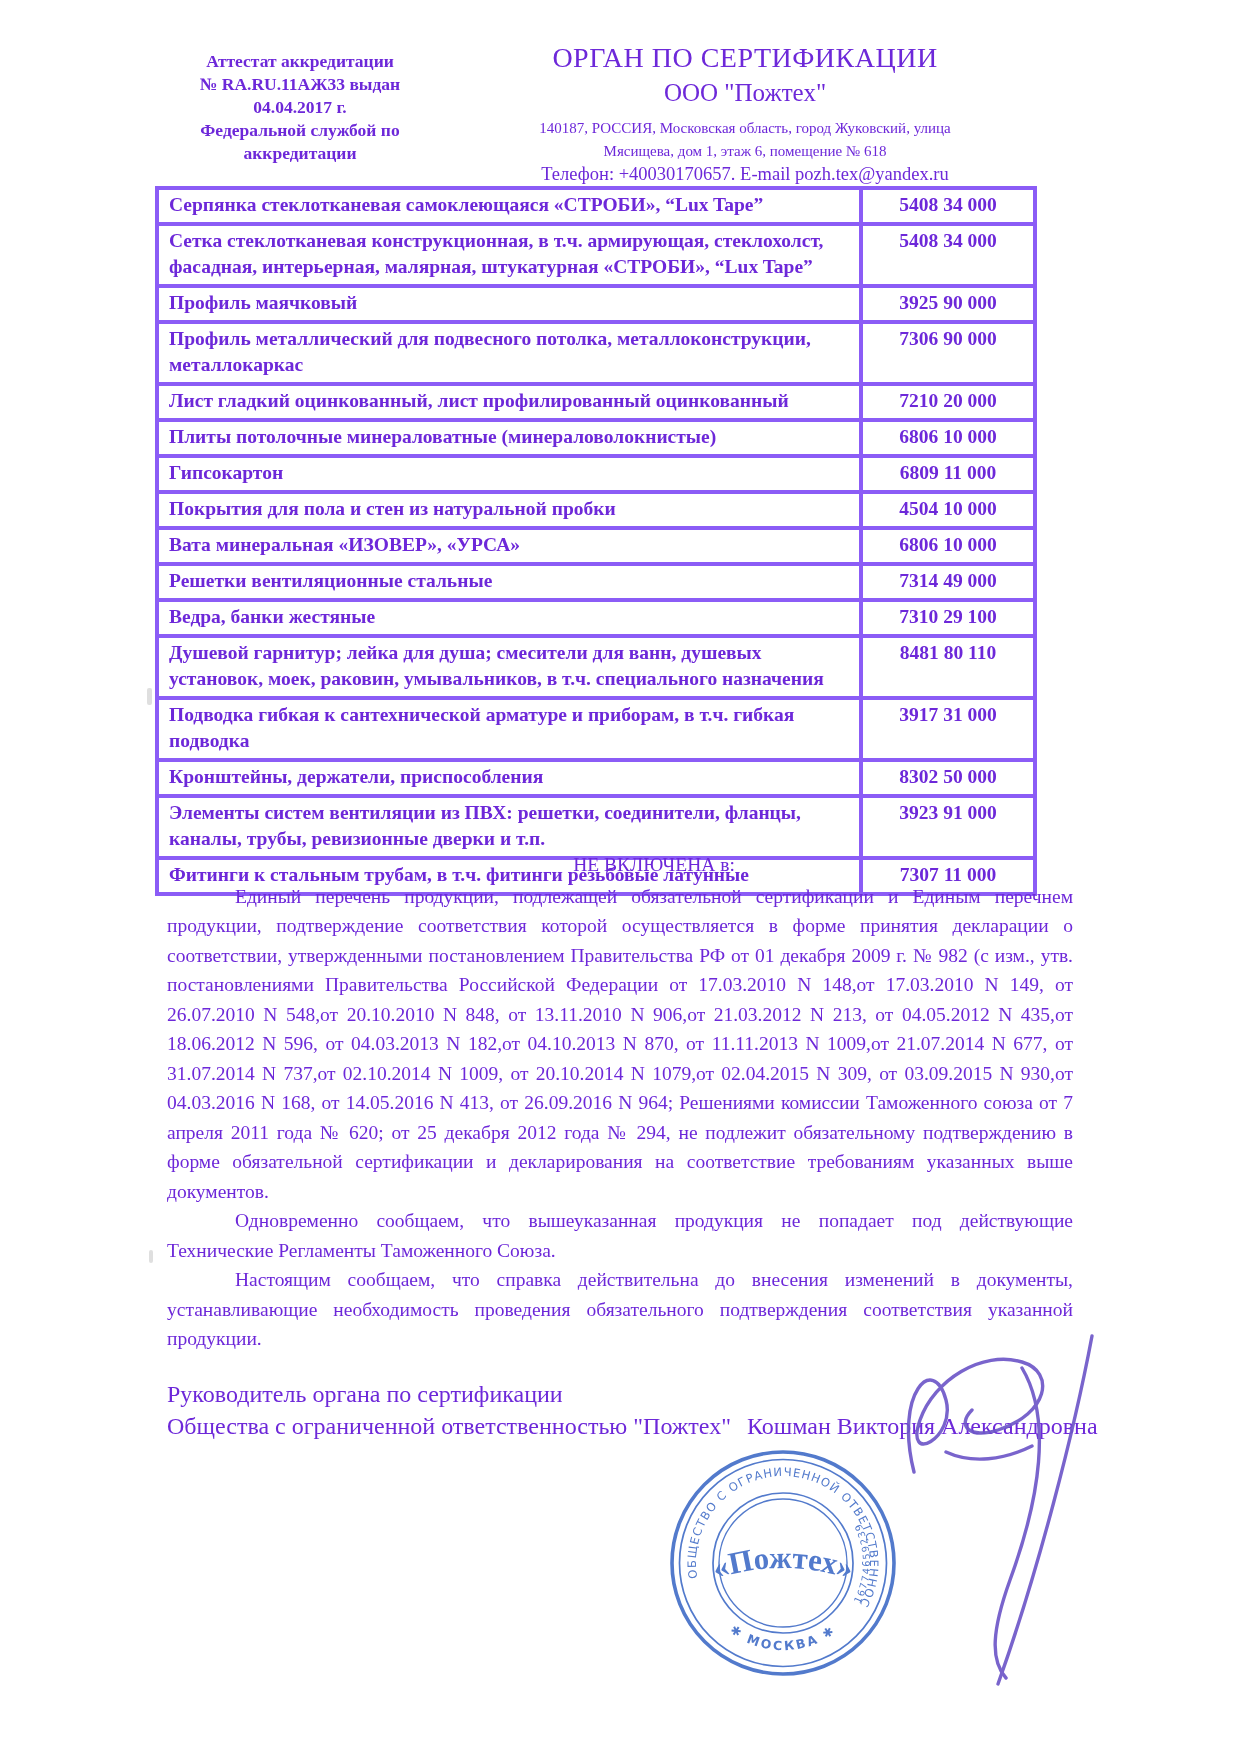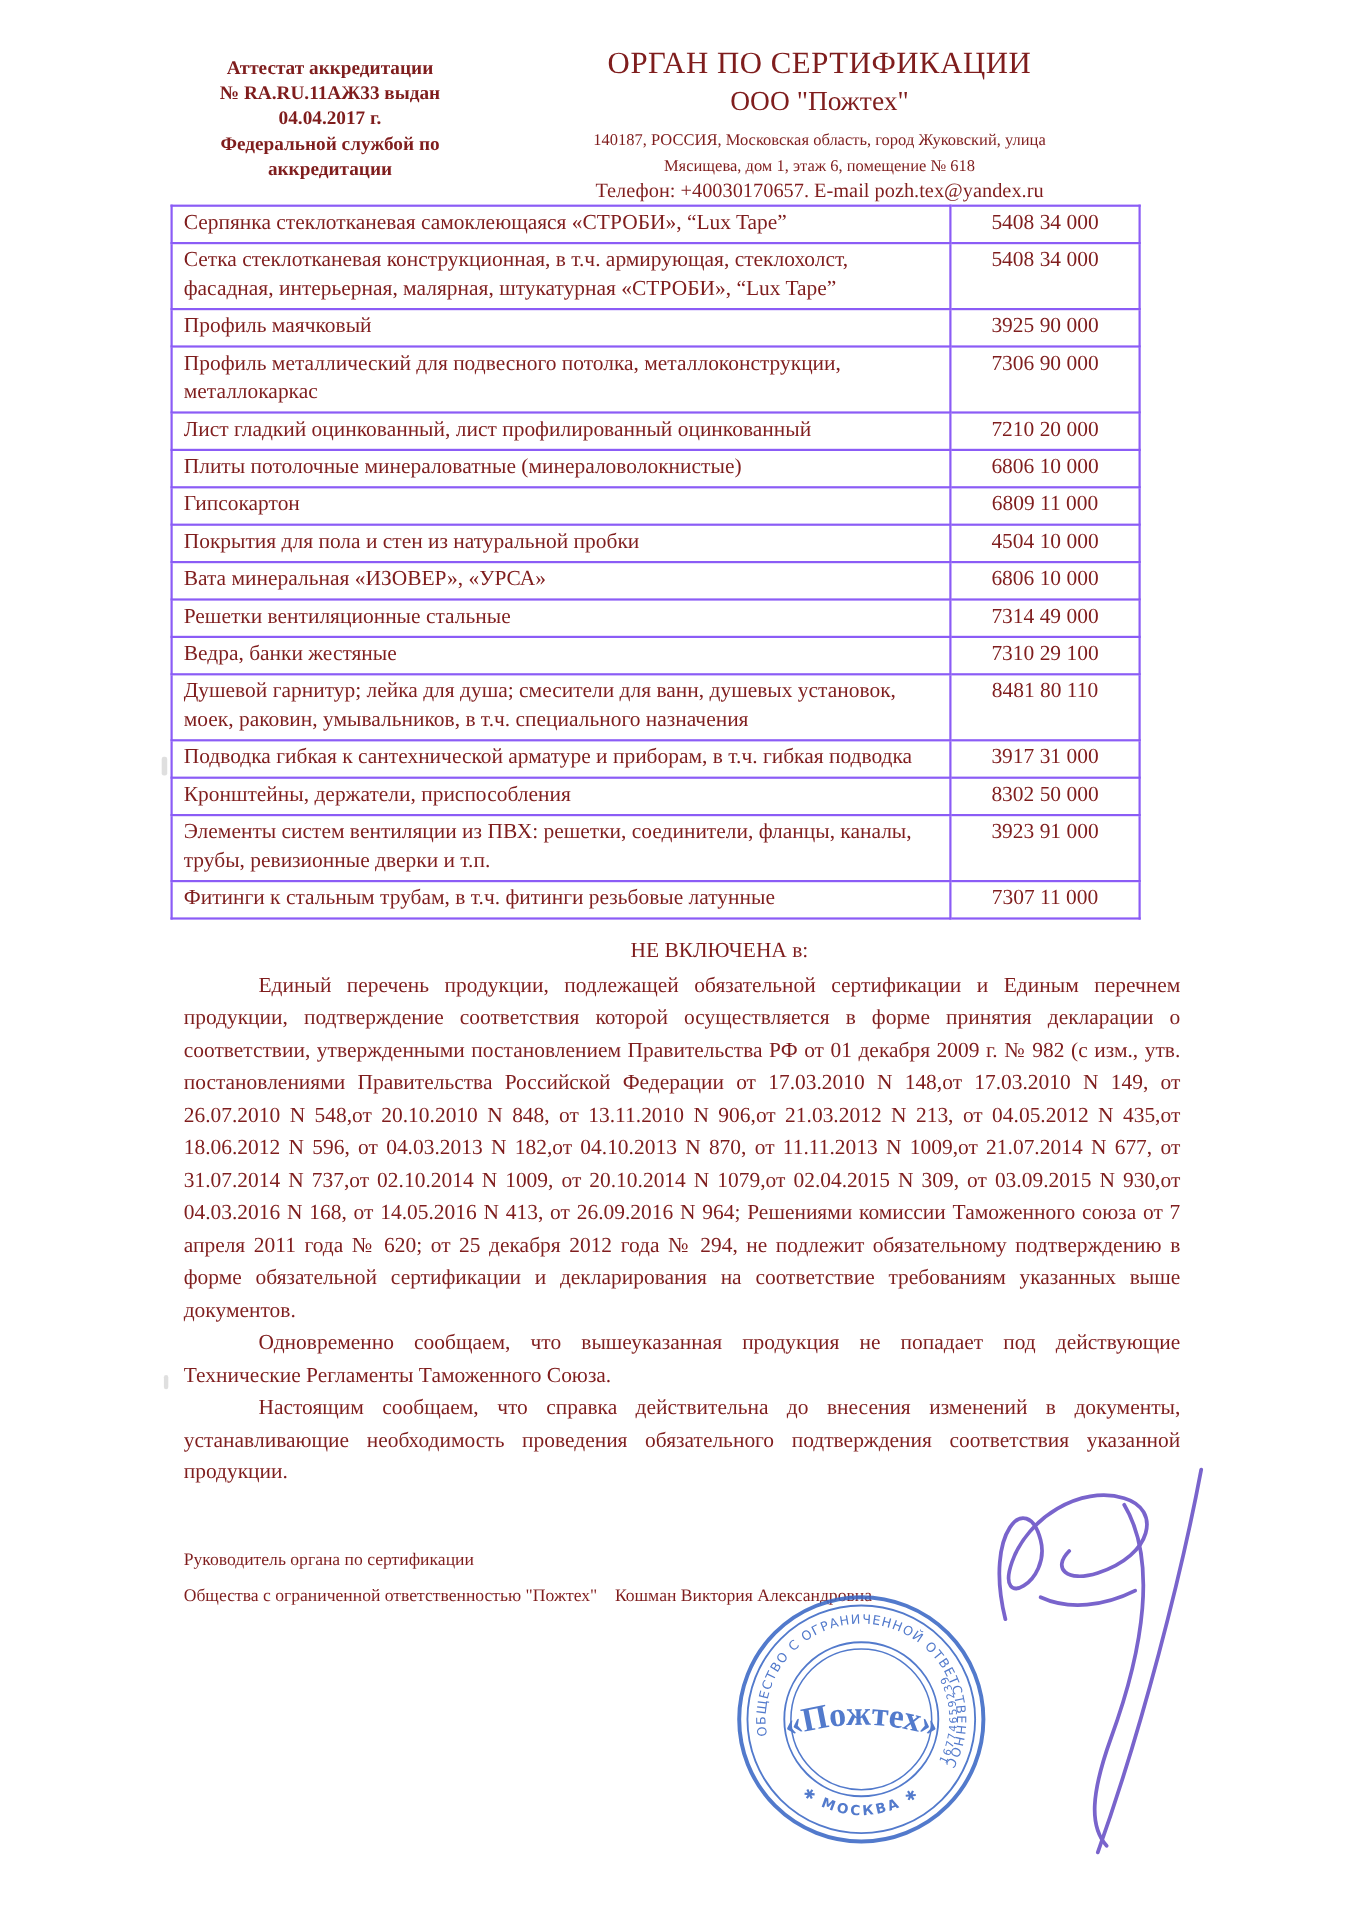--- a/index.html
+++ b/index.html
@@ -1,48 +1,48 @@
 <!DOCTYPE html>
 <html><head>
 <meta charset="utf-8">
 <style>
   html,body{margin:0;padding:0;background:#e8e8e8;}
   .page{
     position:relative;width:1240px;height:1753px;background:#ffffff;
-    font-family:"Liberation Serif","DejaVu Serif",serif;color:#7f1d1d;
+    font-family:"Liberation Serif","DejaVu Serif",serif;color:#6d28d9;
     overflow:hidden;margin:0 auto;
   }
   
   .acc{
     position:absolute;left:172px;top:50px;width:256px;text-align:center;
     font-weight:bold;font-size:17.5px;line-height:23px;
   }
   .org{position:absolute;left:428px;top:42px;width:634px;text-align:center;}
   .org-title{font-size:28px;line-height:32px;letter-spacing:.5px;}
   .org-name{font-size:25px;line-height:30px;margin-top:4px;}
   .org-addr{font-size:15px;line-height:23px;margin-top:9px;}
   .org-contact{font-size:18.5px;line-height:22px;}
   
   table.products{
     position:absolute;left:155px;top:186px;width:882px;border-collapse:collapse;
     font-size:19.5px;table-layout:fixed;
   }
   table.products td{
-    border:2px solid #8b5cf6;padding:2px 10px 4px;line-height:26px;vertical-align:top;
+    border:4px solid #8b5cf6;padding:2px 10px 4px;line-height:26px;vertical-align:top;font-weight:bold;
   }
   td.code{width:150px;text-align:center;}
   
   .bodytext{
     position:absolute;left:167px;top:850px;width:906px;
     font-size:19.5px;line-height:29.5px;text-align:justify;
   }
   .not-included{margin:0 0 2px 68px;text-align:center;}
   .bodytext p{margin:0;text-indent:68px;}
   
-  .footer{position:absolute;left:167px;top:1378px;width:906px;font-size:16px;line-height:32px;margin-top:25px;}
+  .footer{position:absolute;left:167px;top:1378px;width:906px;font-size:24px;line-height:32px;}
   .footer-row{display:flex;gap:16px;white-space:nowrap;}
   
   .stamp{position:absolute;left:633px;top:1413px;width:300px;height:300px;opacity:.88;}
   .signature{position:absolute;left:786px;top:1322px;width:344px;height:386px;opacity:.92;}
   .artifact{position:absolute;background:#c4c4c4;opacity:.55;border-radius:2px;}
   .a1{left:147px;top:688px;width:5px;height:17px;}
   .a2{left:149px;top:1250px;width:4px;height:13px;}
 </style>
 </head>
 <body>

